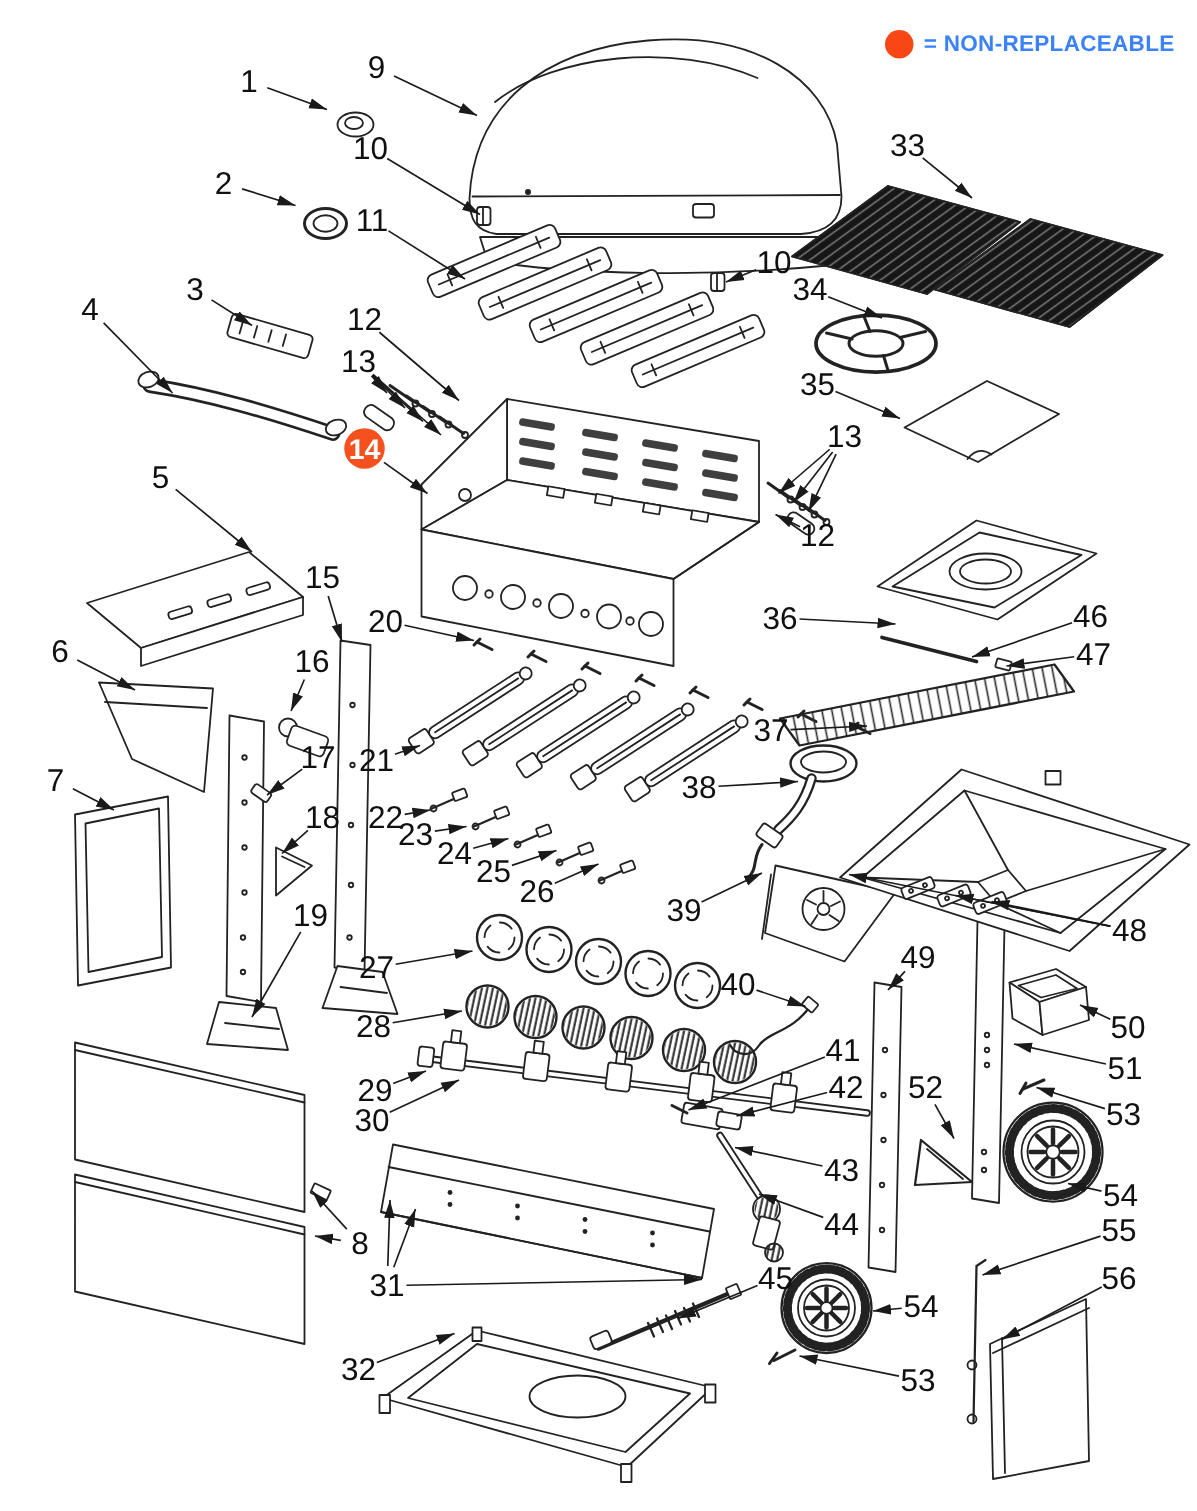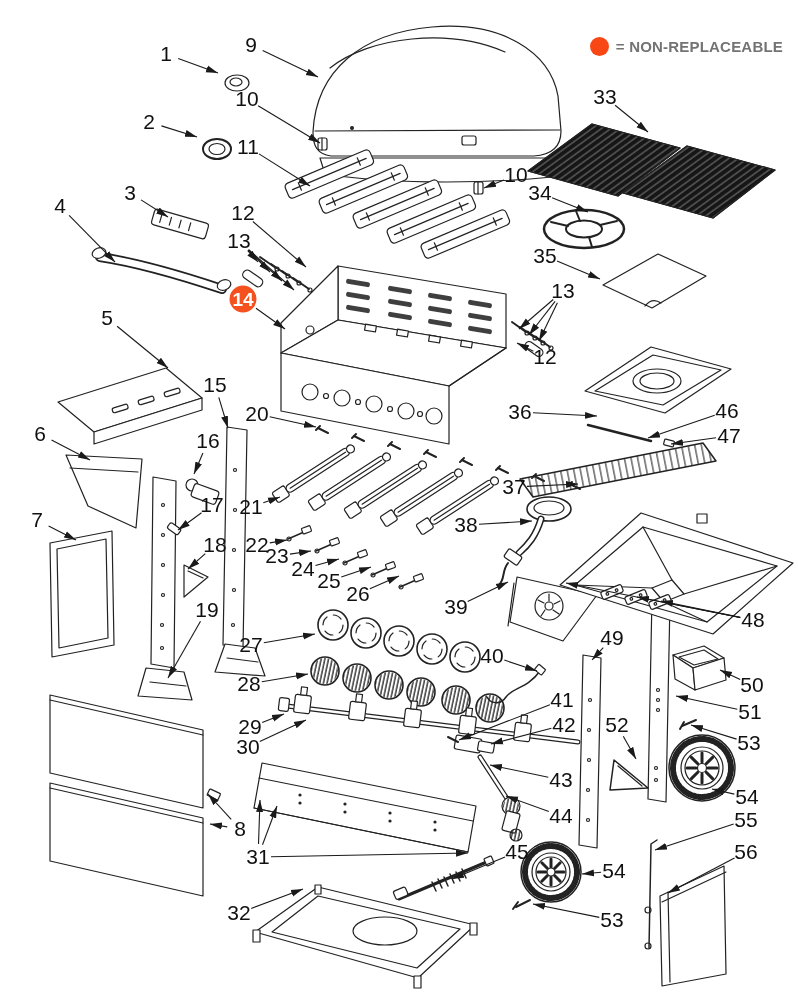--- a/index.html
+++ b/index.html
@@ -767,18 +767,18 @@
       <line x1="271.0" y1="856.8" x2="468" y2="853" class="leader" marker-end="url(#arrowhead)"></line>
       <text x="258" y="864" class="num">31</text>
       <line x1="601.1" y1="872.2" x2="582" y2="874" class="leader" marker-end="url(#arrowhead)"></line>
       <text x="614" y="878" class="num">54</text>
       <line x1="251.2" y1="908.4" x2="303" y2="889" class="leader" marker-end="url(#arrowhead)"></line>
       <text x="239" y="920" class="num">32</text>
       <line x1="599.3" y1="917.4" x2="533" y2="904" class="leader" marker-end="url(#arrowhead)"></line>
       <text x="612" y="927" class="num">53</text>
     </svg>
 
-<div class="legend" style="color: #737373; margin-top: 17px;">
+<div class="legend" style="color: #3b82f6;">
   <span class="legend-dot" style="background: rgb(248, 71, 21);"></span>
   <span class="legend-text">= NON-REPLACEABLE</span>
 </div>
 
 </div>
 
 </body></html>

